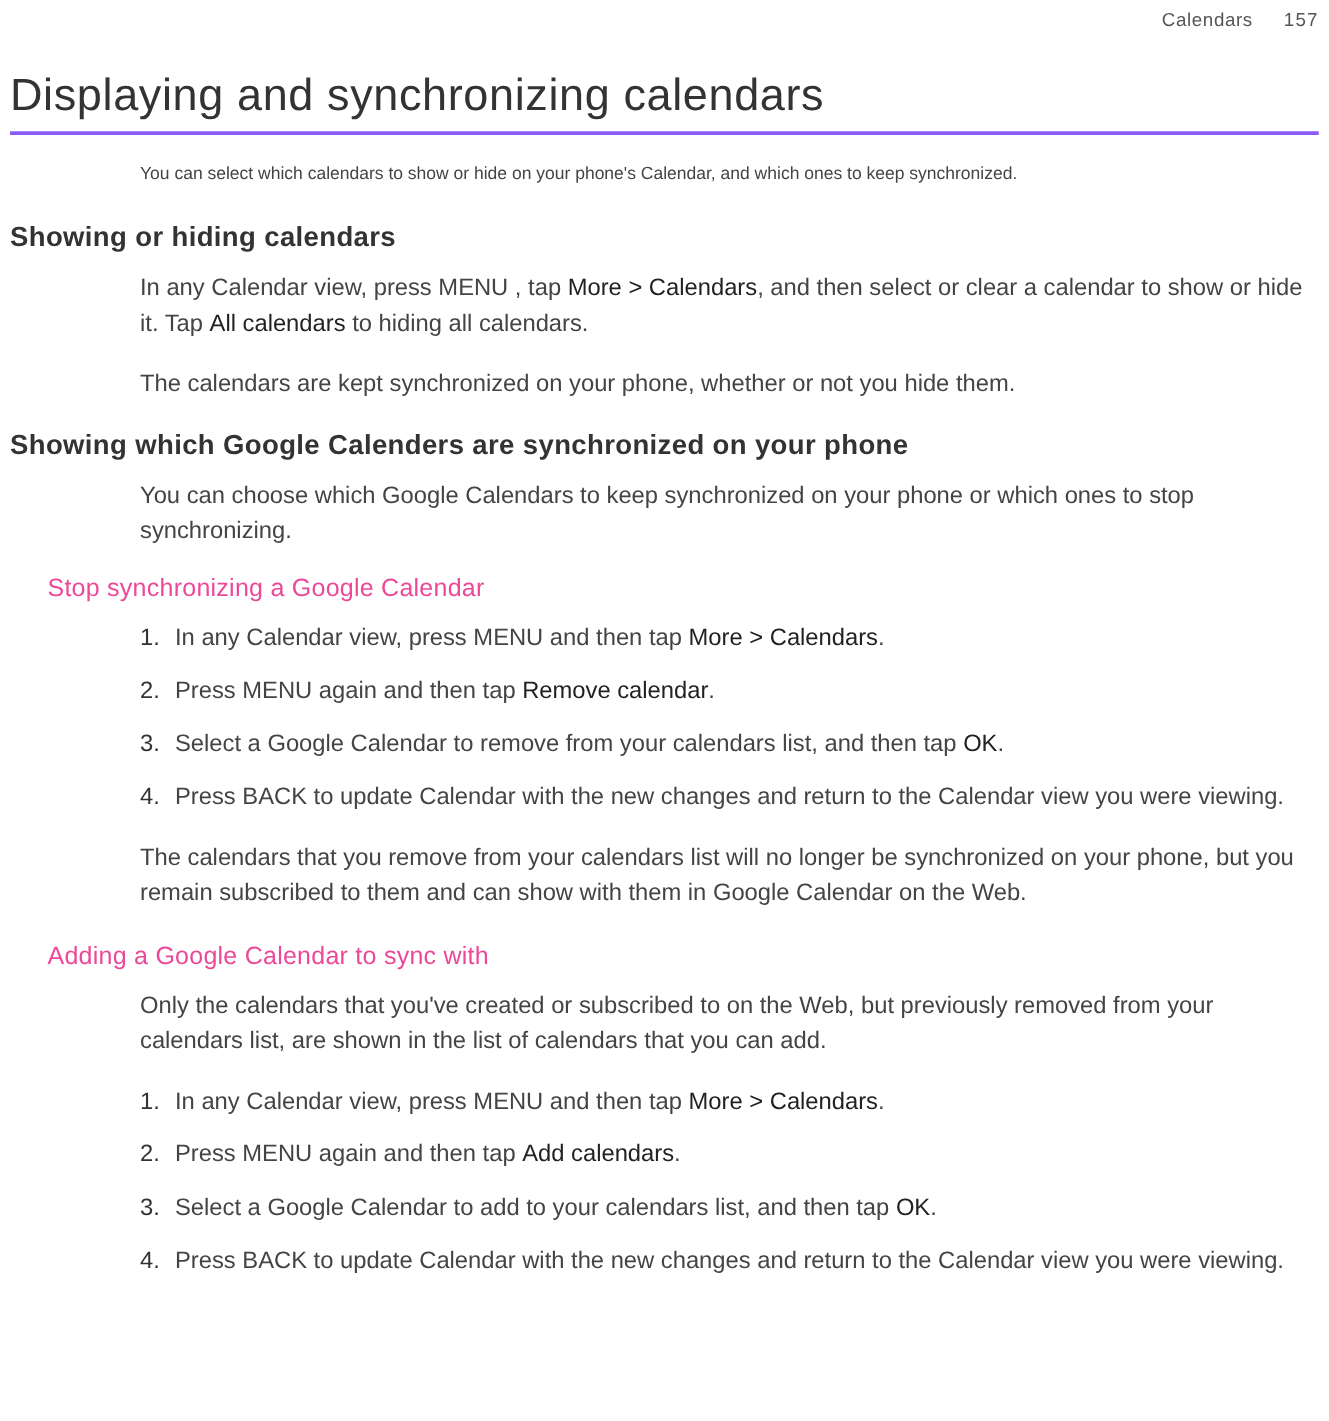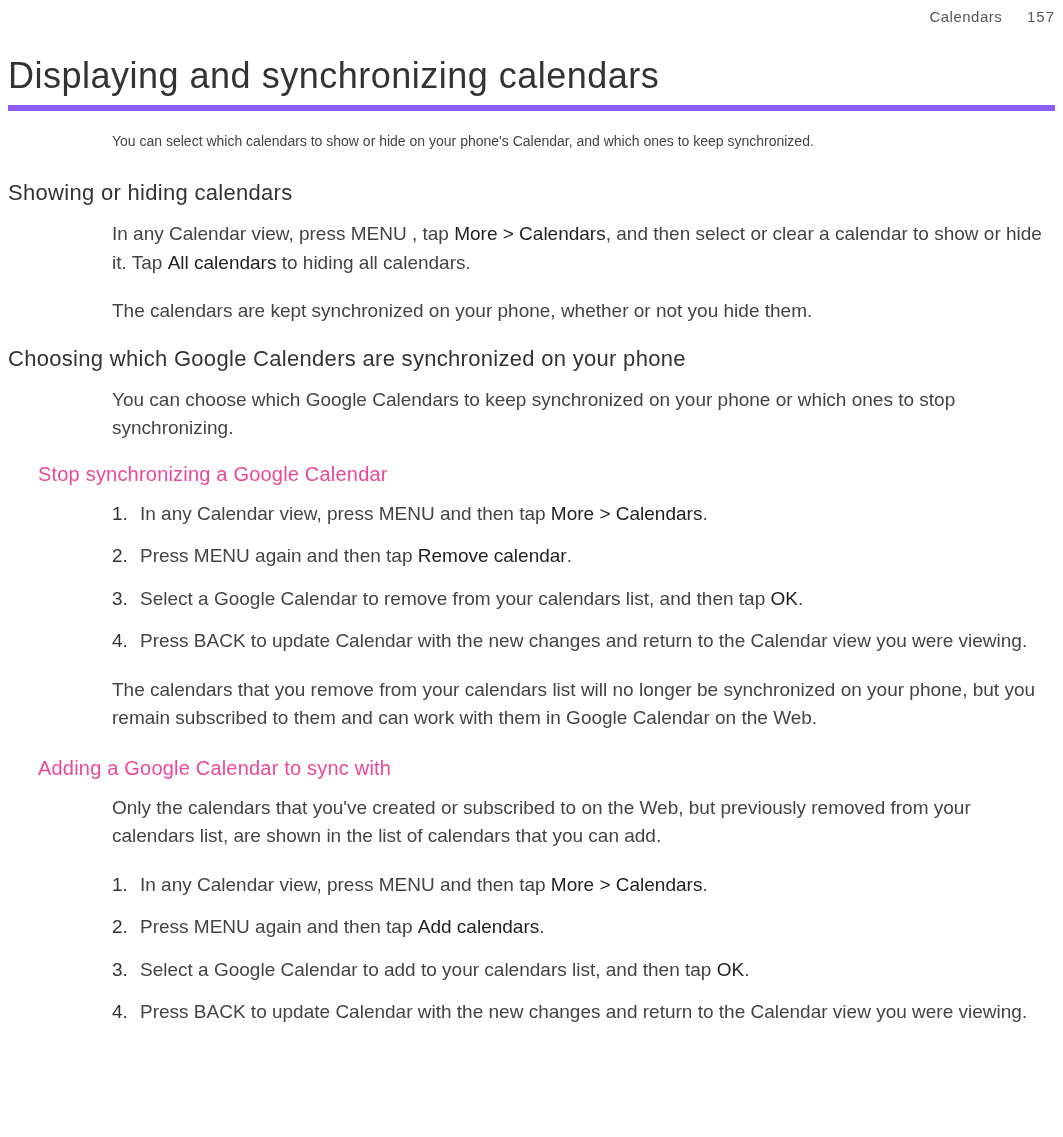--- a/index.html
+++ b/index.html
@@ -28,35 +28,35 @@
     .header-meta .section-name {
       margin-right: 20px;
     }
     .header-meta .page-num {
       letter-spacing: 1px;
     }
     h1.page-title {
       font-size: 36px;
       font-weight: 300;
       color: #333;
-      border-bottom: 6px solid #8b5cf6;
+      border-bottom: 3px solid #8b5cf6;
       padding-bottom: 8px;
       margin-bottom: 20px;
       letter-spacing: 0.5px;
     }
     .intro {
       font-size: 14px;
       line-height: 1.5;
       color: #444;
       margin: 0 0 28px 104px;
       font-weight: 300;
     }
     h2.section-heading {
       font-size: 22px;
-      font-weight: 400;
+      font-weight: 700;
       color: #333;
       margin: 0 0 14px 0;
       letter-spacing: 0.3px;
     }
     .section-body {
       font-size: 19px;
       line-height: 1.5;
       color: #444;
       margin: 0 0 20px 104px;
       font-weight: 300;
@@ -118,34 +118,34 @@
 <p class="intro">You can select which calendars to show or hide on your phone's Calendar, and which ones to keep synchronized.</p>
 
 <h2 class="section-heading">Showing or hiding calendars</h2>
 
 <p class="section-body">
   <span>In any Calendar view, press MENU , tap </span><span class="bold">More &gt; Calendars</span><span>, and then select or clear a calendar to show or hide it. Tap </span><span class="bold">All calendars</span><span> to hiding all calendars.</span>
 </p>
 
 <p class="section-body">The calendars are kept synchronized on your phone, whether or not you hide them.</p>
 
-<h2 class="section-heading">Choosing which Google Calenders are synchronized on your phone</h2>
+<h2 class="section-heading">Showing which Google Calenders are synchronized on your phone</h2>
 
 <p class="section-body">You can choose which Google Calendars to keep synchronized on your phone or which ones to stop synchronizing.</p>
 
 <h3 class="subsection-heading">Stop synchronizing a Google Calendar</h3>
 
 <ol class="steps">
   <li><span>In any Calendar view, press MENU and then tap </span><span class="bold">More &gt; Calendars</span><span>.</span></li>
   <li><span>Press MENU again and then tap </span><span class="bold">Remove calendar</span><span>.</span></li>
   <li><span>Select a Google Calendar to remove from your calendars list, and then tap </span><span class="bold">OK</span><span>.</span></li>
   <li><span>Press BACK to update Calendar with the new changes and return to the Calendar view you were viewing.</span></li>
 </ol>
 
-<p class="after-list-note">The calendars that you remove from your calendars list will no longer be synchronized on your phone, but you remain subscribed to them and can work with them in Google Calendar on the Web.</p>
+<p class="after-list-note">The calendars that you remove from your calendars list will no longer be synchronized on your phone, but you remain subscribed to them and can show with them in Google Calendar on the Web.</p>
 
 <h3 class="subsection-heading">Adding a Google Calendar to sync with</h3>
 
 <p class="section-body">Only the calendars that you've created or subscribed to on the Web, but previously removed from your calendars list, are shown in the list of calendars that you can add.</p>
 
 <ol class="steps">
   <li><span>In any Calendar view, press MENU and then tap </span><span class="bold">More &gt; Calendars</span><span>.</span></li>
   <li><span>Press MENU again and then tap </span><span class="bold">Add calendars</span><span>.</span></li>
   <li><span>Select a Google Calendar to add to your calendars list, and then tap </span><span class="bold">OK</span><span>.</span></li>
   <li><span>Press BACK to update Calendar with the new changes and return to the Calendar view you were viewing.</span></li>

